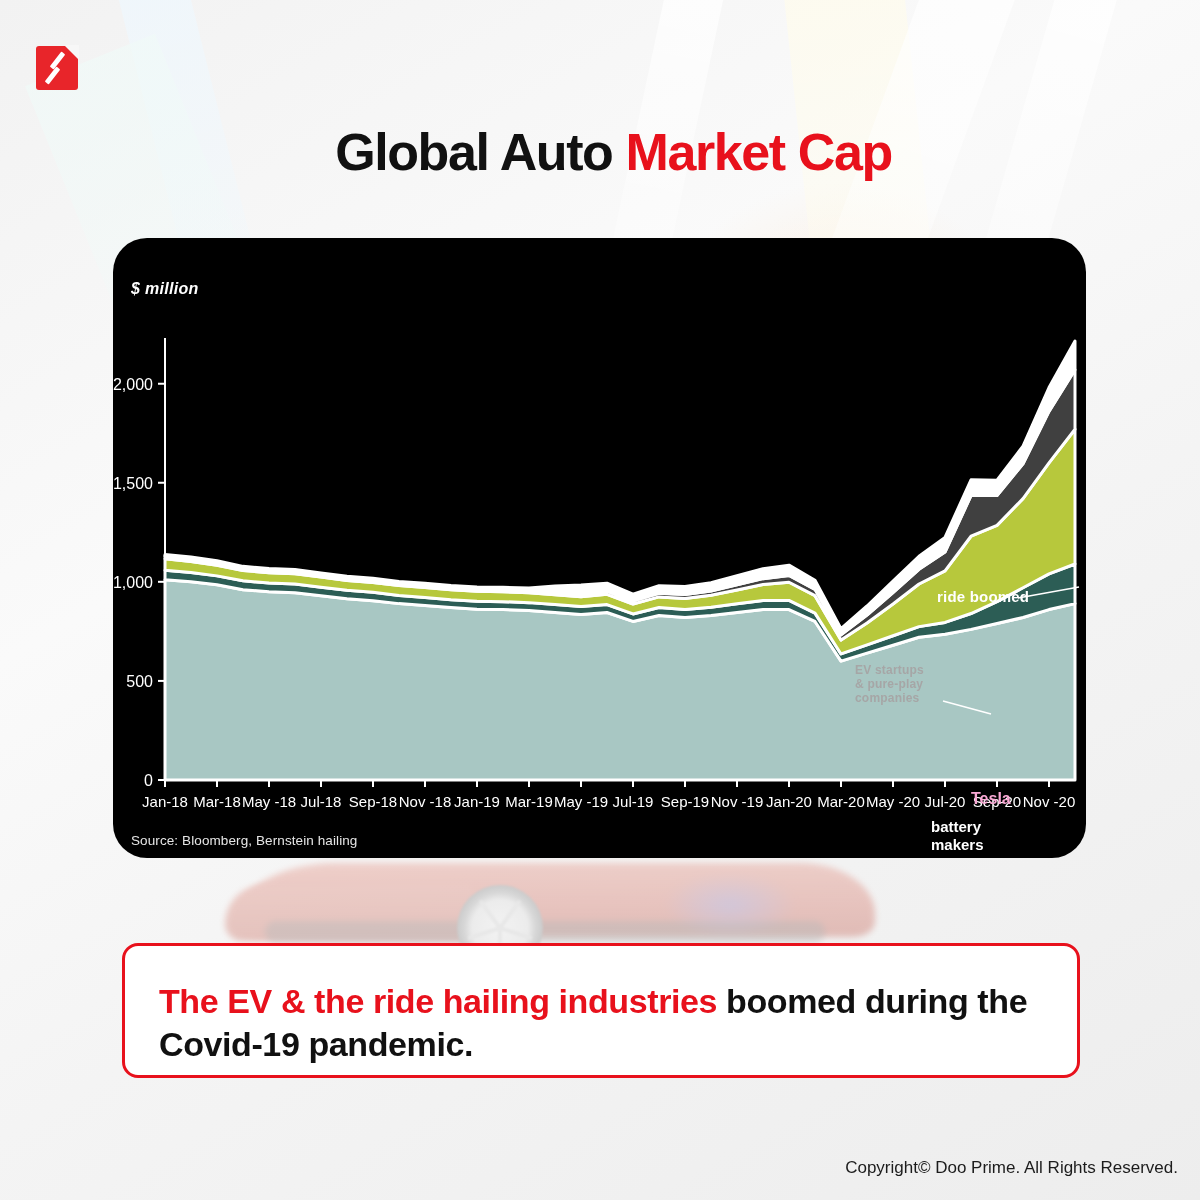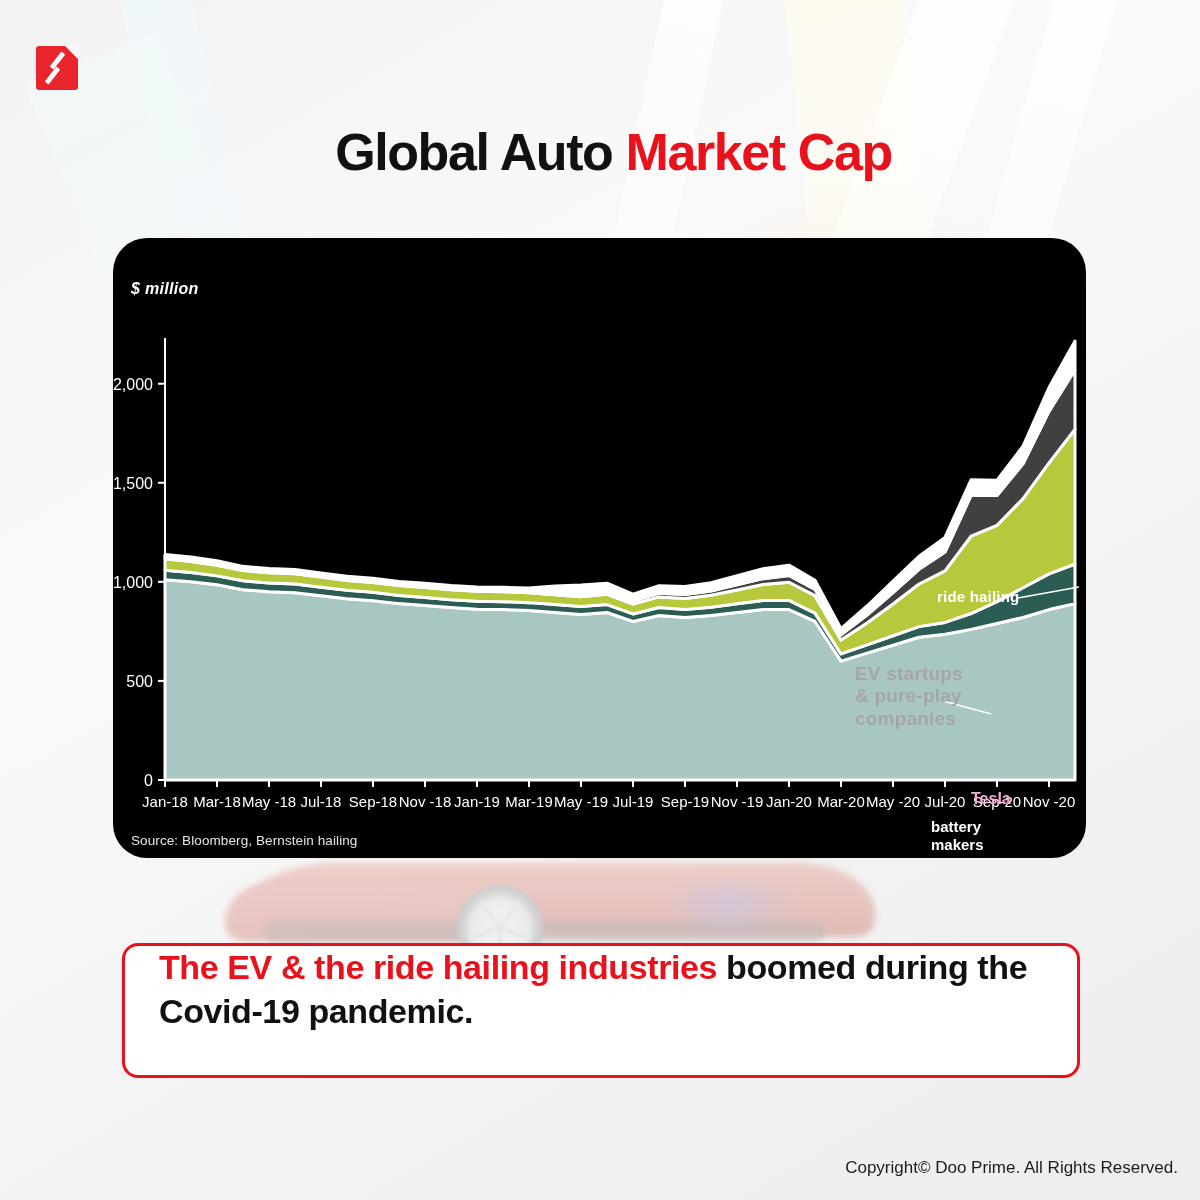--- a/index.html
+++ b/index.html
@@ -105,29 +105,29 @@
   }
   .plot { position:absolute; left:0; top:0; width:973px; height:648px; }
   .source {
     position:absolute; left:18px; bottom:10px; color:#e6e6e6; font-size:13.5px;
     letter-spacing:.1px;
   }
 
   
   .ann { position:absolute; font-weight:700; white-space:pre; line-height:1.18; }
   .ann-ride   { left:824px; top:350px; color:#ffffff; font-size:15px; letter-spacing:.2px; }
-  .ann-ev     { left:742px; top:425px; color:#a6a6a6; font-size:19px; letter-spacing:.2px; }
+  .ann-ev     { left:742px; top:425px; color:#a6a6a6; font-size:12px; letter-spacing:.2px; }
   .ann-tesla  { left:858px; top:552px; color:#f9a8d4; font-size:16px; }
   .ann-batt   { left:818px; top:580px; color:#ffffff; font-size:15px; }
 
   
   .caption {
     position:absolute; left:122px; top:943px; width:958px; height:135px;
     background:#ffffff; border:3px solid #e8111c; border-radius:16px;
-    display:flex; align-items:flex-start; padding:0 34px;
+    display:flex; align-items:flex-end; padding:8px 34px;
   }
   .caption-text { font-size:34px; font-weight:800; color:#111; line-height:1.28; letter-spacing:-.4px; }
   .caption-text .accent { color:#e8111c; }
 
   .copyright {
     position:absolute; right:22px; bottom:22px; font-size:17px; color:#1c1c1c;text-align:right;
   }
 </style>
 </head>
 <body>
@@ -224,21 +224,21 @@
       <line x1="832" y1="542" x2="832" y2="549" stroke="#ffffff" stroke-width="2"></line>
       <text x="832" y="569" fill="#ffffff" text-anchor="middle" font-size="15" font-family="&quot;Liberation Sans&quot;, sans-serif">Jul-20</text>
       <line x1="884" y1="542" x2="884" y2="549" stroke="#ffffff" stroke-width="2"></line>
       <text x="884" y="569" fill="#ffffff" text-anchor="middle" font-size="15" font-family="&quot;Liberation Sans&quot;, sans-serif">Sep-20</text>
       <line x1="936" y1="542" x2="936" y2="549" stroke="#ffffff" stroke-width="2"></line>
       <text x="936" y="569" fill="#ffffff" text-anchor="middle" font-size="15" font-family="&quot;Liberation Sans&quot;, sans-serif">Nov -20</text>
       <line x1="905" y1="360" x2="966" y2="349" stroke="#ffffff" stroke-width="1.6"></line>
       <line x1="830" y1="463" x2="878" y2="476" stroke="#ffffff" stroke-width="1.6"></line>
     </svg>
 
-  <div class="ann ann-ride">ride hailing</div>
+  <div class="ann ann-ride">ride boomed</div>
   <div class="ann ann-ev">EV startups
 &amp; pure-play
 companies</div>
   <div class="ann ann-tesla">Tesla</div>
   <div class="ann ann-batt">battery
 makers</div>
 
   <div class="source">Source: Bloomberg, Bernstein hailing</div>
 </div>
 

